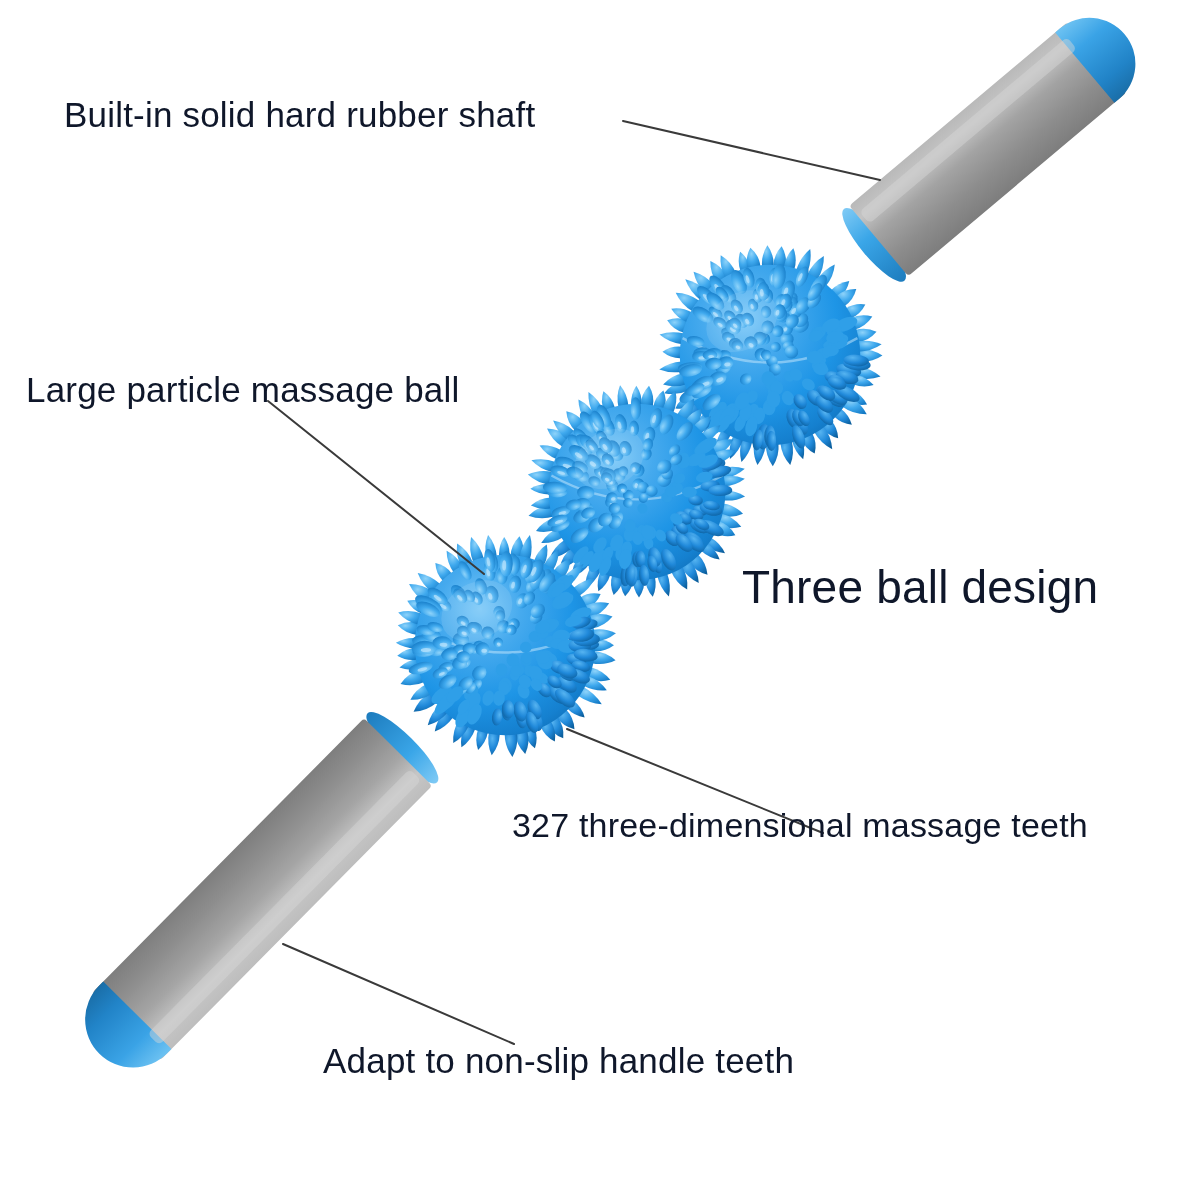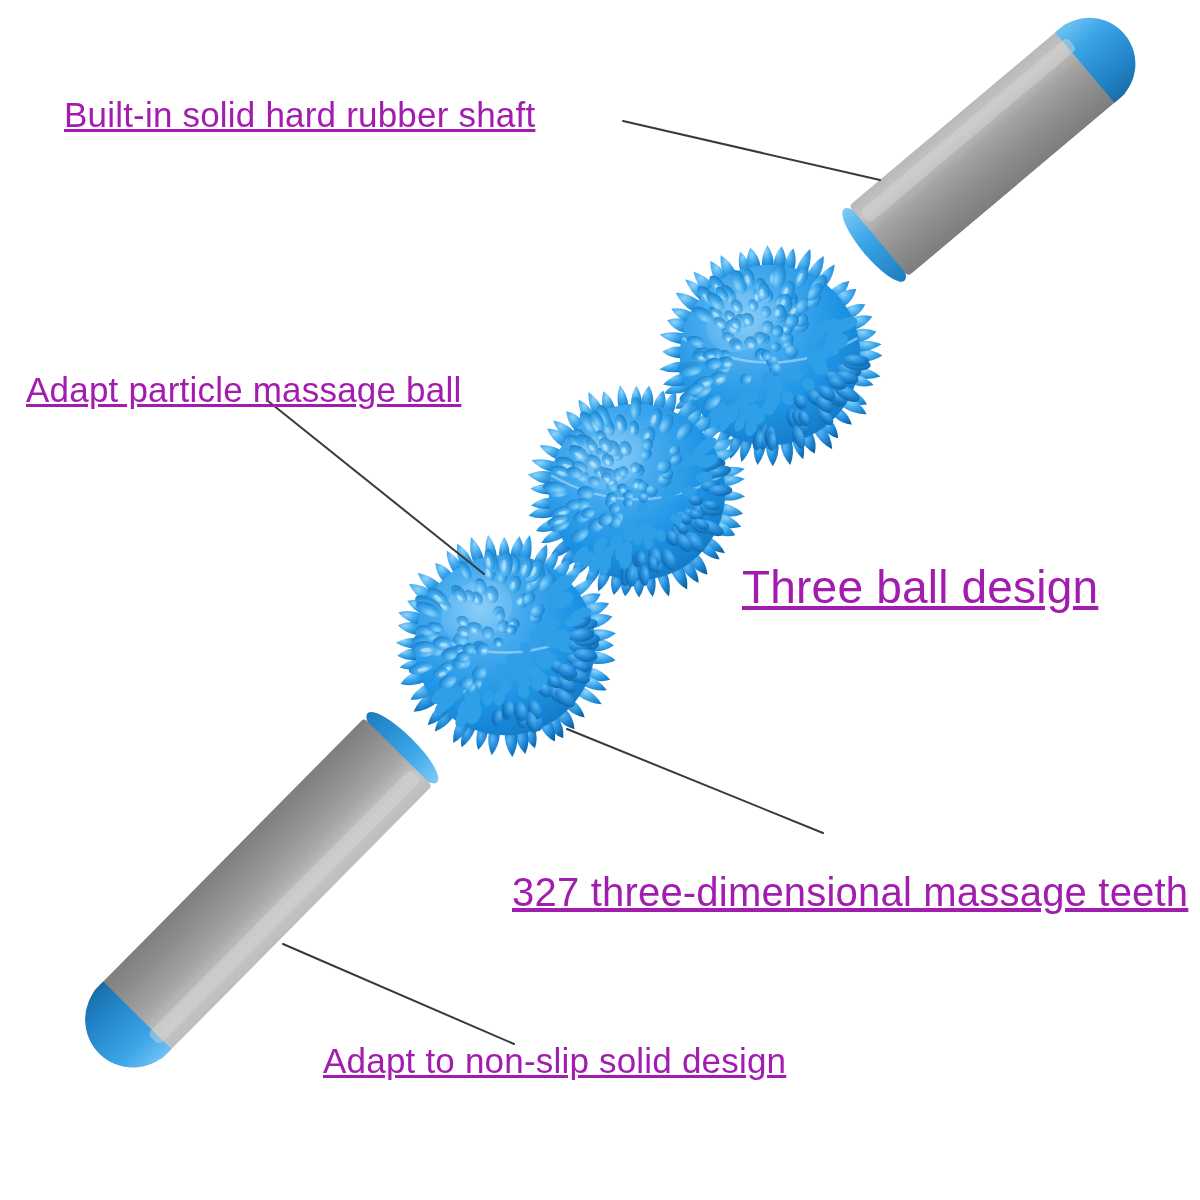--- a/index.html
+++ b/index.html
@@ -37,33 +37,32 @@
     left: 0;
     top: 0;
     width: 1200px;
     height: 1200px;
     pointer-events: none;
   }
 
   
   .callout {
     position: absolute;
-    color: #a21caf;
+    color: #0f172a;
     font-family: "Liberation Sans", sans-serif;
     font-weight: 300;
     white-space: nowrap;
     letter-spacing: 0.2px;
     line-height: 1.1;
-    text-decoration: underline;
     -webkit-font-smoothing: antialiased;
   }
   .callout.c0 { left: 64px;  top: 96px;  font-size: 35px; }
   .callout.c1 { left: 26px;  top: 371px; font-size: 35px; }
   .callout.c2 { left: 742px; top: 562px; font-size: 46px; }
-  .callout.c3 { left: 512px; top: 870px; font-size: 40px; }
+  .callout.c3 { left: 512px; top: 807px; font-size: 34px; }
   .callout.c4 { left: 323px; top: 1042px; font-size: 35px; }
 </style>
 </head>
 <body>
 
 <div id="stage">
 
   <svg id="product-svg" viewBox="0 0 1200 1200">
     <defs>
 
@@ -1413,21 +1412,21 @@
     <g id="leaders-group">
         <line x1="623" y1="121" x2="880" y2="180" stroke="#3a3a3a" stroke-width="2" stroke-linecap="round"></line>
         <line x1="268" y1="401" x2="484" y2="574" stroke="#3a3a3a" stroke-width="2" stroke-linecap="round"></line>
         <line x1="567" y1="729" x2="823" y2="833" stroke="#3a3a3a" stroke-width="2" stroke-linecap="round"></line>
         <line x1="283" y1="944" x2="514" y2="1044" stroke="#3a3a3a" stroke-width="2" stroke-linecap="round"></line>
       </g>
   </svg>
 
   <div class="callout c0">Built-in solid hard rubber shaft</div>
 
-  <div class="callout c1">Adapt particle massage ball</div>
+  <div class="callout c1">Large particle massage ball</div>
 
   <div class="callout c2">Three ball design</div>
 
   <div class="callout c3">327 three-dimensional massage teeth</div>
 
-  <div class="callout c4">Adapt to non-slip solid design</div>
+  <div class="callout c4">Adapt to non-slip handle teeth</div>
 
 </div>
 
 </body></html>

